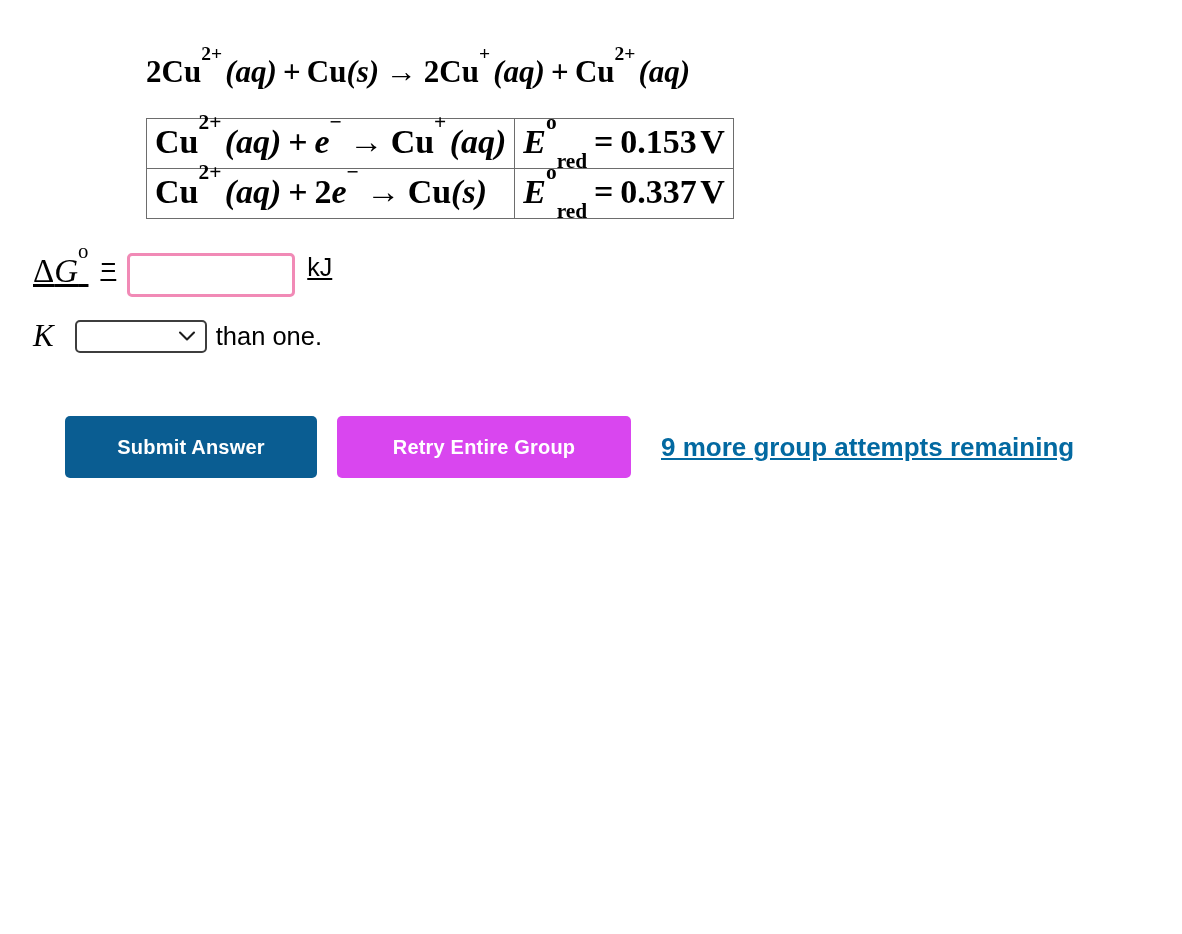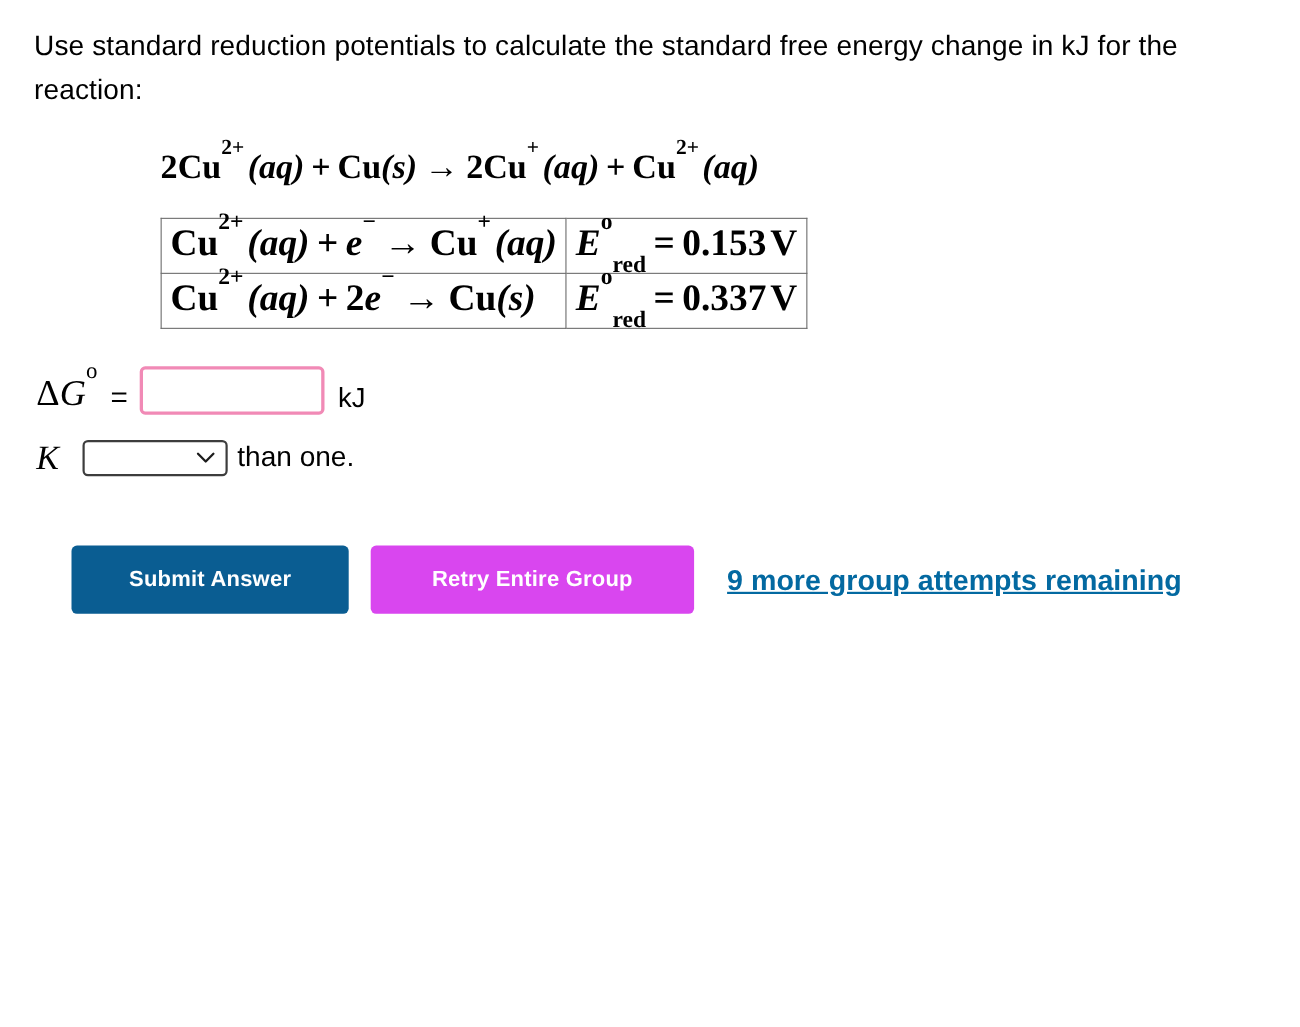--- a/index.html
+++ b/index.html
@@ -77,23 +77,24 @@
     vertical-align: middle;
     font-size: 34px;
     white-space: nowrap;
   }
   td.half-cell { padding-right: 10px; }
   td.pot-cell  { padding-left: 10px; padding-right: 12px; }
 
   
   .answer-row {
     display: flex;
-    align-items: flex-end;
+    align-items: flex-start;
     margin-top: 34px;
     padding-left: 2px;
+    text-decoration: underline;
   }
   .dg-label {
     font-family: "Liberation Serif", "DejaVu Serif", serif;
     font-size: 33px;
     white-space: nowrap;
   }
   .eq-sign {
     font-family: "Liberation Sans", sans-serif;
     font-size: 27px;
     margin: 0 11px 0 12px;
@@ -200,21 +201,20 @@
     margin-left: 30px;
     white-space: nowrap;
     text-decoration: underline;
   }
 </style>
 </head>
 <body>
 
 <div class="page">
 
-  <p class="prompt">Use standard reduction potentials to calculate the standard free energy change in kJ for the reaction:</p>
 
   <div class="reaction-wrap">
     <span class="math reaction">
       <span class="mrm">2</span><span class="mrm">Cu</span><sup class="m mrm">2+</sup><span class="mathit thin">(aq)</span><span class="op mrm">+</span><span class="mrm">Cu</span><span class="mathit">(s)</span><span class="arrow mrm">→</span><span class="mrm">2</span><span class="mrm">Cu</span><sup class="m mrm">+</sup><span class="mathit thin">(aq)</span><span class="op mrm">+</span><span class="mrm">Cu</span><sup class="m mrm">2+</sup><span class="mathit thin">(aq)</span>
     </span>
   </div>
 
   <div class="table-wrap">
     <table class="potentials">
       <tbody>

